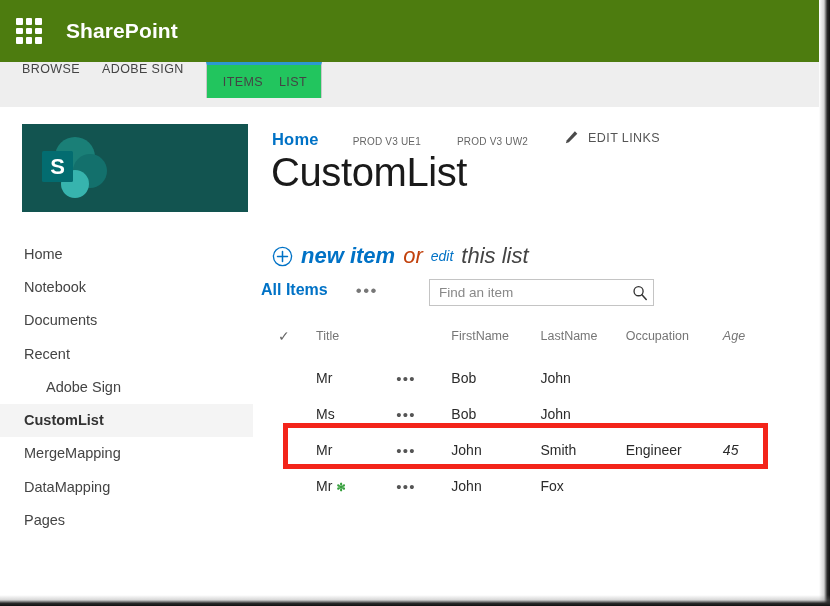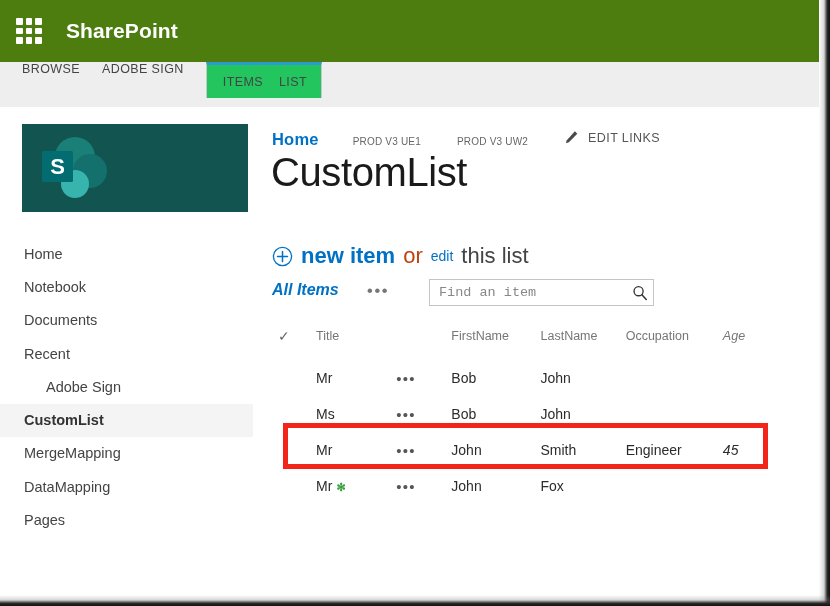--- a/index.html
+++ b/index.html
@@ -169,39 +169,39 @@
     white-space: nowrap;
   }
 
   
   .newline {
     position: absolute;
     left: 272px; top: 243px;
     display: flex;
     align-items: center;
     white-space: nowrap;
+    font-style: italic;
   }
   .plus-circle { margin-right: 8px; display: inline-flex; }
   .nl-new {
     font-size: 22px;
     font-weight: bold;
     color: #0072c6;
     cursor: pointer;
   }
   .nl-or { font-size: 22px; color: #c2410c; margin: 0 8px; }
   .nl-edit { font-size: 14px; color: #0072c6; cursor: pointer; }
   .nl-tail { font-size: 22px; color: #444444; margin-left: 8px; }
 
   
   .viewrow {
     position: absolute;
-    left: 272px; top: 281px;
-    display: flex;
-    align-items: center;
-    font-style: italic;
+    left: 261px; top: 281px;
+    display: flex;
+    align-items: center;
   }
   .viewname {
     font-size: 16px;
     font-weight: bold;
     color: #0072c6;
     cursor: pointer;
   }
   .view-ellipsis {
     margin-left: 28px;
     font-size: 17px;
@@ -219,21 +219,21 @@
     display: flex;
     align-items: center;
   }
   .searchbox input {
     flex: 1;
     border: none;
     outline: none;
     font-size: 13.5px;
     color: #888888;
     padding: 0 8px 0 9px;
-    font-family: Liberation Mono, monospace;
+    font-family: Liberation Sans, sans-serif;
     background: transparent;
   }
   .searchbox input::placeholder { color: #888888; }
   .search-icon {
     width: 26px;
     display: flex;
     align-items: center;
     justify-content: center;
     cursor: pointer;
   }

